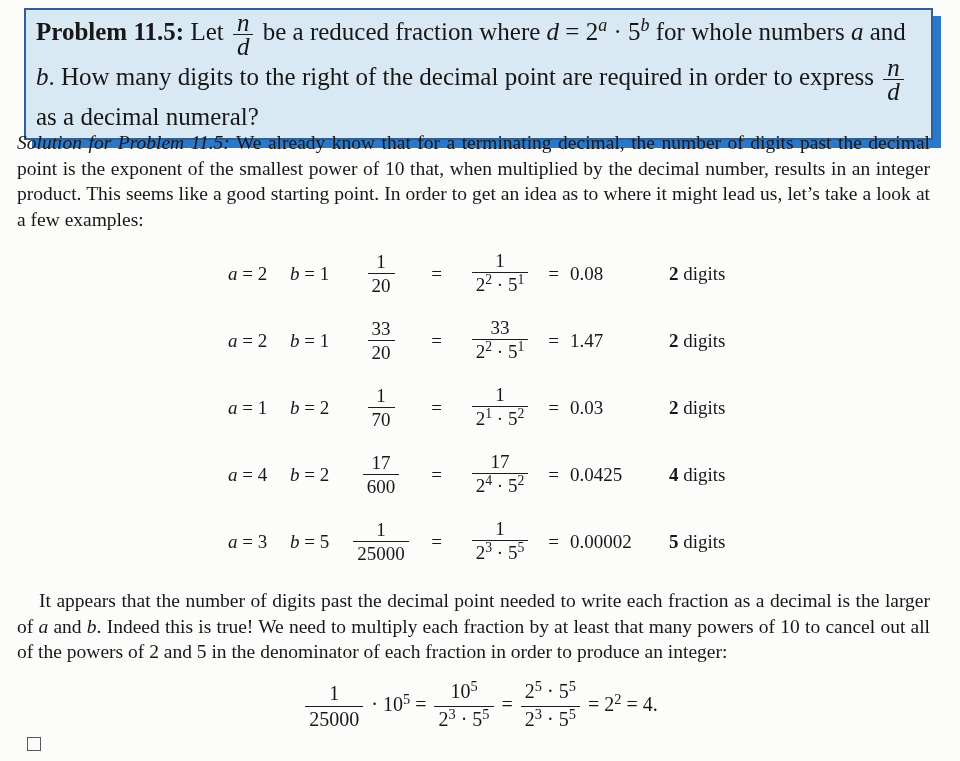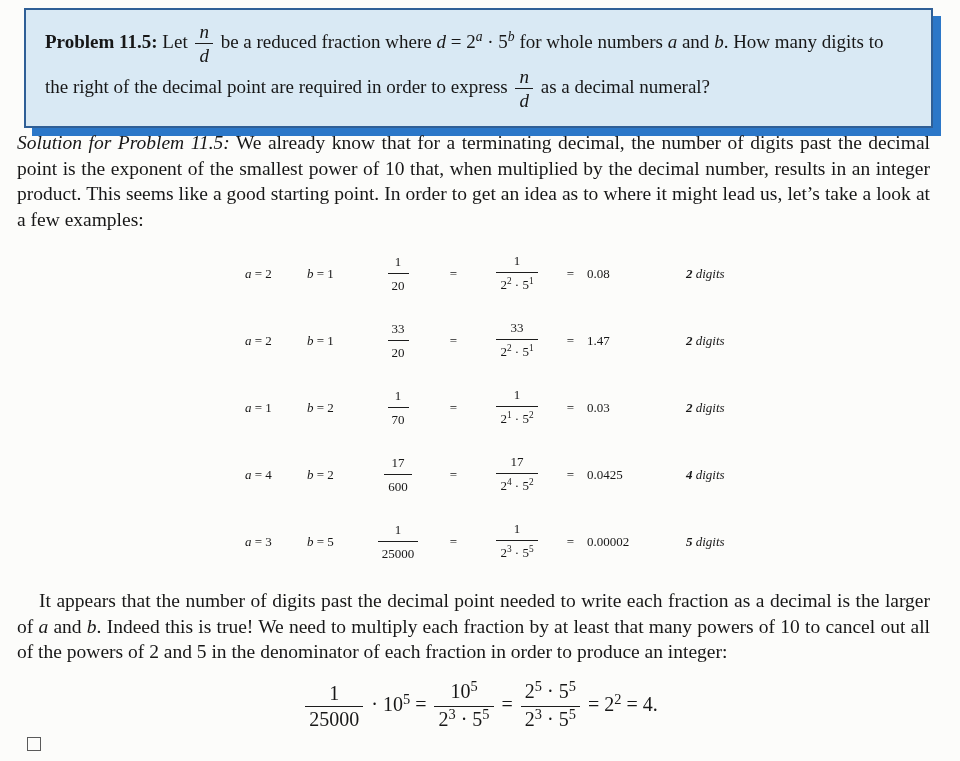--- a/index.html
+++ b/index.html
@@ -20,52 +20,52 @@
   .page{position:relative;width:960px;height:761px;}
 
   
   .problem-box{
     position:absolute;left:24px;top:8px;width:883px;
     background:var(--box_bg);
     border:2px solid var(--box_border);
     box-shadow:8px 8px 0 var(--box_shadow);
     padding:2px 12px 6px 10px;
   }
-  .prob-text{margin:9px;font-size:19px;line-height:30px;}
+  .prob-text{margin:0;font-size:25px;line-height:30px;}
 
   
   .para{
     position:absolute;left:17px;width:913px;margin:0;
     font-size:19.5px;line-height:25.5px;text-align:justify;
   }
   .solution-para{top:130px;}
   .closing-para{top:588px;text-indent:22px;}
 
   
   .seg-i{font-style:italic;}
   .seg-b{font-weight:bold;}
   .seg-sup{font-size:0.72em;position:relative;top:-0.52em;}
 
   
   .frac{display:inline-block;text-align:center;vertical-align:middle;margin:0 3px;line-height:normal;}
   .frac .num{display:block;padding:0 4px 1px;line-height:21px;}
   .frac .den{display:block;border-top:1.5px solid #1c1c1c;padding:1px 4px 0;line-height:21px;}
 
   
-  .examples{position:absolute;left:245px;top:240px;font-size:13px;}
+  .examples{position:absolute;left:228px;top:240px;font-size:19px;}
   .ex-row{
     display:grid;
     grid-template-columns:62px 58px 66px 45px 82px 25px 103px auto;
     align-items:center;height:67px;
   }
   .ex-row .cell{white-space:nowrap;}
   .cell-frac{text-align:center;}
   .cell-eq{text-align:center;}
   .cell-dec{text-align:left;padding-left:4px;}
-  .cell-dig{text-align:left;font-style:italic;}
+  .cell-dig{text-align:left;}
 
   
   .equation{position:absolute;left:0;top:680px;width:960px;text-align:center;font-size:20px;}
   .eq-inner{display:inline-block;vertical-align:middle;line-height:30px;}
   .equation .frac .num,.equation .frac .den{line-height:23px;}
 
   
   .qed{
     position:absolute;left:27px;top:737px;width:12px;height:12px;
     border:1.5px solid #5a5a5a;background:transparent;

